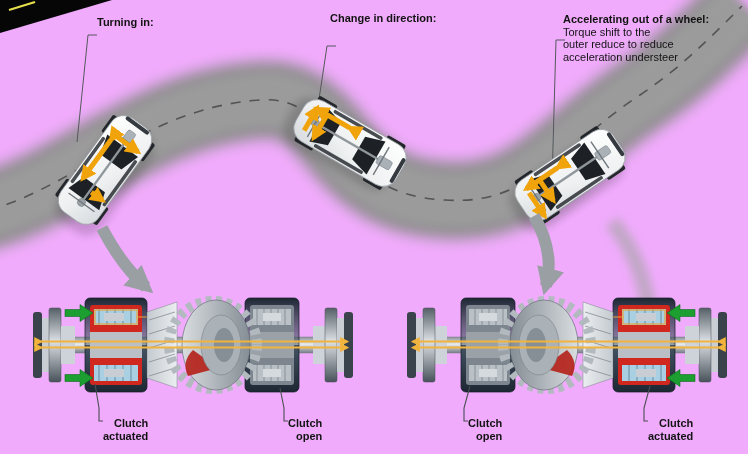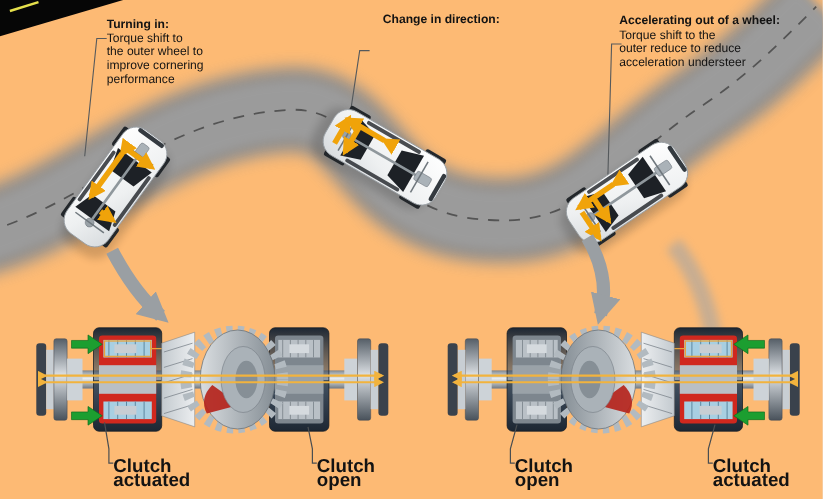--- a/index.html
+++ b/index.html
@@ -1,26 +1,26 @@
 <!DOCTYPE html>
 <html><head>
 <meta charset="utf-8">
 <style>
   html,body{margin:0;padding:0;background:#e9e9e9;}
   .stage{
     position:relative;width:748px;height:454px;overflow:hidden;
-    background:#fdba74;font-family:"Liberation Sans",sans-serif;
+    background:#f0abfc;font-family:"Liberation Sans",sans-serif;
   }
   .stage svg{position:absolute;left:0;top:0;}
   .ann{position:absolute;color:#131313;}
   .ann .t{font-weight:bold;font-size:11px;line-height:12.5px;}
   .ann .b{font-size:11px;line-height:12.5px;white-space:pre-line;}
   .clutch-label{
-    position:absolute;font-weight:bold;font-size:17px;line-height:13px;
-    white-space:pre-line;color:#131313;
+    position:absolute;font-weight:bold;font-size:11px;line-height:13px;
+    white-space:pre-line;color:#131313;text-align:right;
   }
 </style>
 </head>
 <body>
 
 <div class="stage">
 
   <svg width="748" height="454" viewBox="0 0 748 454">
     <defs>
       <filter id="blur7" x="-30%" y="-30%" width="160%" height="160%">
@@ -229,26 +229,22 @@
     </g>
 
     <g>
       <polygon points="0,0 112,0 0,33" fill="#060606"></polygon>
       <line x1="9" y1="10" x2="35" y2="2" stroke="#e6e04c" stroke-width="2.2"></line>
     </g>
   </svg>
 
   <div class="ann" style="left:97px;top:16px;width:122px">
     <div class="t">Turning in:</div>
-    <div class="b">Torque shift to
-the outer wheel to
-improve cornering
-performance</div>
   </div>
-  <div class="ann" style="left:348px;top:12px;width:150px">
+  <div class="ann" style="left:330px;top:12px;width:150px">
     <div class="t">Change in direction:</div>
   </div>
   <div class="ann" style="left:563px;top:13px;width:178px">
     <div class="t">Accelerating out of a wheel:</div>
     <div class="b">Torque shift to the
 outer reduce to reduce
 acceleration understeer</div>
   </div>
 
   <div class="clutch-label" style="left:103px;top:417px">Clutch

